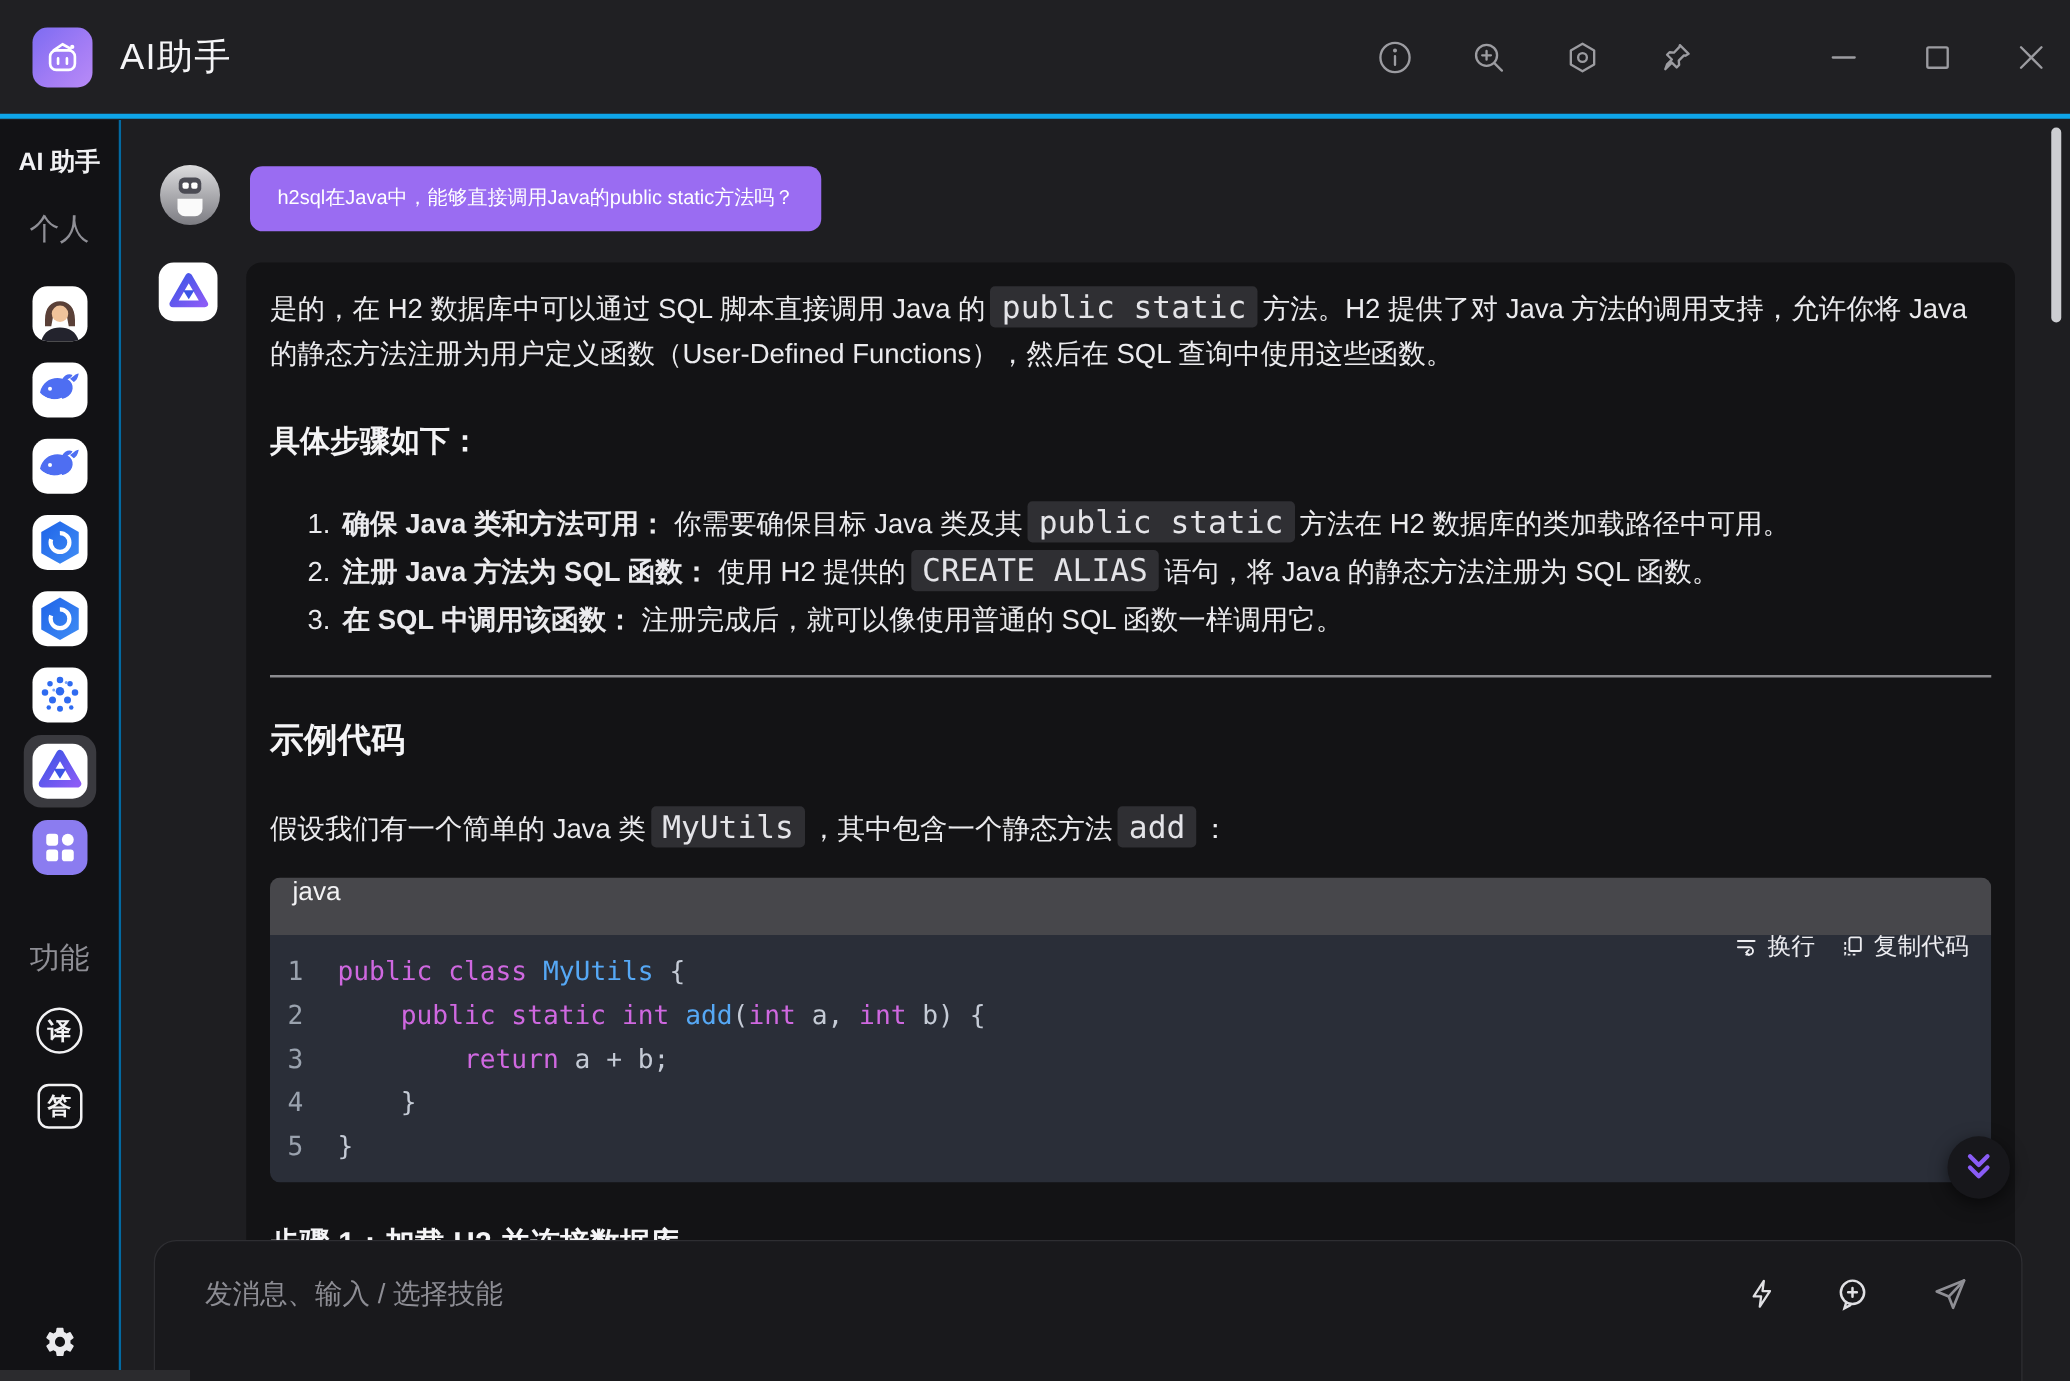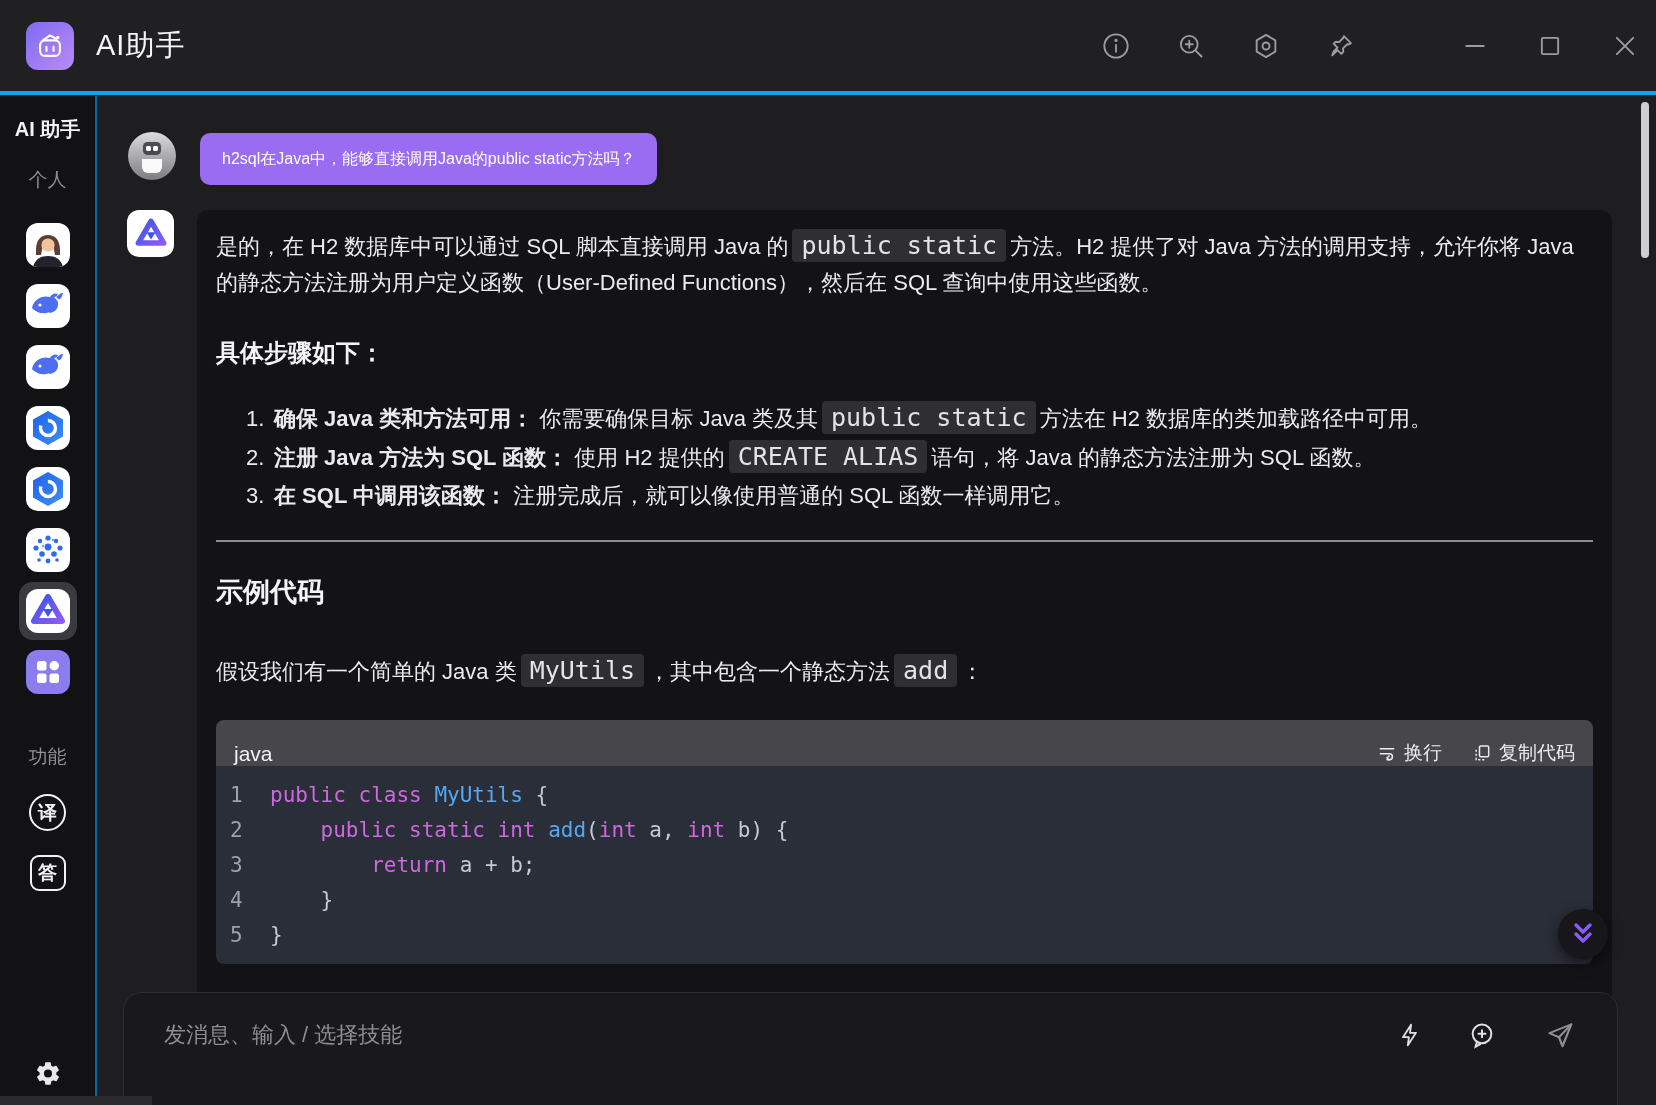--- a/index.html
+++ b/index.html
@@ -16,21 +16,21 @@
   .app-title { color:#f5f5f7; font-size:29px; font-weight:500; margin-left:22px; letter-spacing:1px; }
   .tb-icons { margin-left:auto; display:flex; align-items:center; gap:45px; padding-right:16px; }
   .tb-btn { width:30px; height:30px; display:flex; align-items:center; justify-content:center; cursor:default; }
   .tb-btn svg { stroke:#9c9ca1; }
   .tb-gap { width:14px; }
 
   
   .sidebar { position:absolute; left:0; top:96px; bottom:0; width:97px;
     background:#121215; border-right:2px solid #0369a1; display:flex; flex-direction:column; align-items:center; }
   .sb-title { color:#f2f2f4; font-size:20px; font-weight:700; margin-top:20px; }
-  .sb-section { color:#8f8f96; font-size:19px; margin-top:24px; }
+  .sb-section { color:#8f8f96; font-size:24px; margin-top:24px; }
   .sb-stack { display:flex; flex-direction:column; align-items:center; gap:17px; margin-top:30px; }
   .sb-ic { width:44px; height:44px; border-radius:12px; background:#ffffff; overflow:hidden;
     display:flex; align-items:center; justify-content:center; }
   .sb-sel { width:58px; height:58px; margin:-7px 0; border-radius:14px; background:#3a3a3f;
     display:flex; align-items:center; justify-content:center; }
   .sb-ic.purple { background:#8b7cf0; }
   .fn-ic { width:38px; height:38px; display:flex; align-items:center; justify-content:center;
     color:#f2f2f4; font-size:19px; font-weight:700; }
   .fn-circle { border:2.5px solid #f2f2f4; border-radius:50%; width:37px; height:37px; }
   .fn-square { border:2.5px solid #f2f2f4; border-radius:9px; width:36px; height:36px; }
@@ -53,27 +53,27 @@
   .reply p.body { line-height:36px; }
   .chip { font-family:"DejaVu Sans Mono","Liberation Mono",monospace; font-size:25px; background:#2f2f33;
     color:#e4e4e8; border-radius:4px; padding:2px 9px; margin:0 4px; }
   .h-steps { font-size:24px; font-weight:700; color:#f4f4f6; margin-top:36px; }
   ol.steps { margin:30px 0 0 30px; list-style:none; }
   ol.steps li { line-height:37px; margin-bottom:1px; }
   ol.steps .num { display:inline-block; min-width:28px; }
   ol.steps b { font-weight:700; }
   .divider { border:none; border-top:2px solid #8c8c90; margin:26px 0 0 0; }
   .h-example { font-size:27px; font-weight:700; color:#f4f4f6; margin-top:32px; }
-  .p-example { margin-top:38px; line-height:46px; }
+  .p-example { margin-top:38px; line-height:28px; }
 
   
   .codeblock { margin-top:25px; border-radius:8px; overflow:hidden; }
-  .code-head { height:46px; background:#47474b; display:flex; align-items:flex-end; padding:0 18px; }
+  .code-head { height:46px; background:#47474b; display:flex; align-items:flex-start; padding:0 18px; }
   .code-lang { color:#f2f2f4; font-size:21px; }
-  .code-actions { margin-left:auto; display:flex; align-items:center; gap:30px; }
+  .code-actions { margin-left:auto; display:flex; align-items:center; gap:20px;margin-top:42px; }
   .code-btn { display:flex; align-items:center; gap:7px; color:#ececf0; font-size:19px; cursor:default; }
   .code-body { background:#2a2e38; padding:11px 0 12px 0; }
   .code-line { display:flex; height:35px; align-items:center;
     font-family:"DejaVu Sans Mono","Liberation Mono",monospace; font-size:21px; white-space:pre; }
   .code-line .ln { width:30px; text-align:left; padding-left:14px; color:#9aa2ae; flex:none; }
   .code-line .ct { padding-left:24px; }
   .tok-kw { color:#cf68e0; }
   .tok-fn { color:#56a8f5; }
   .tok-pl { color:#c5cbd6; }
 

